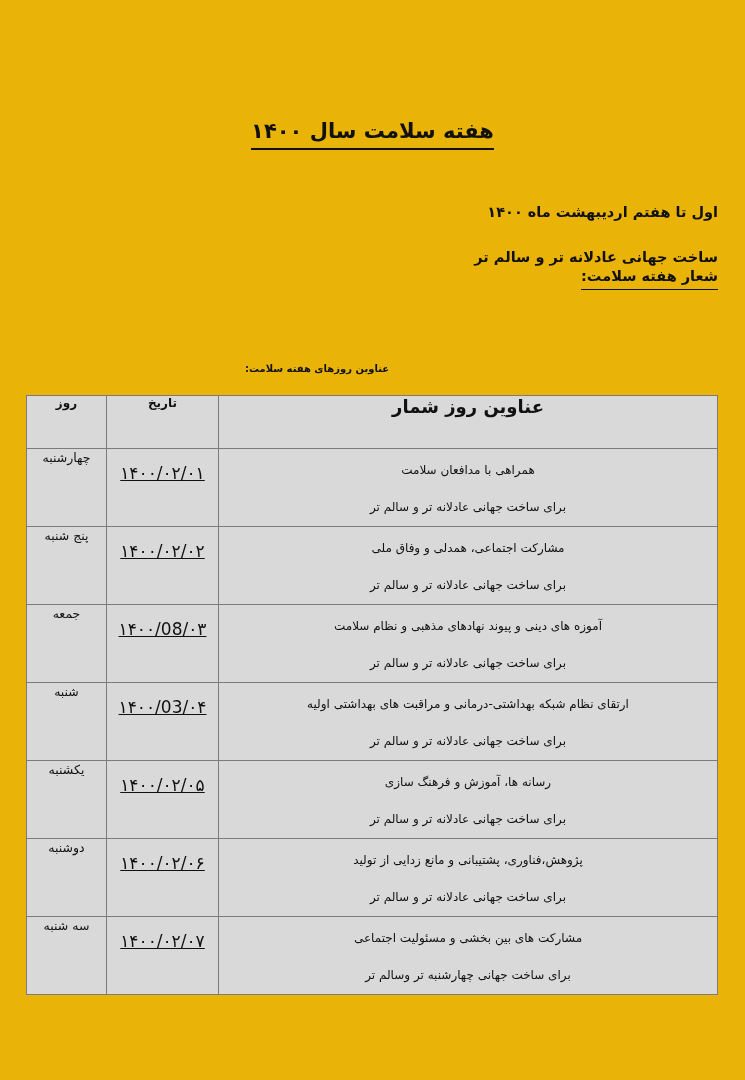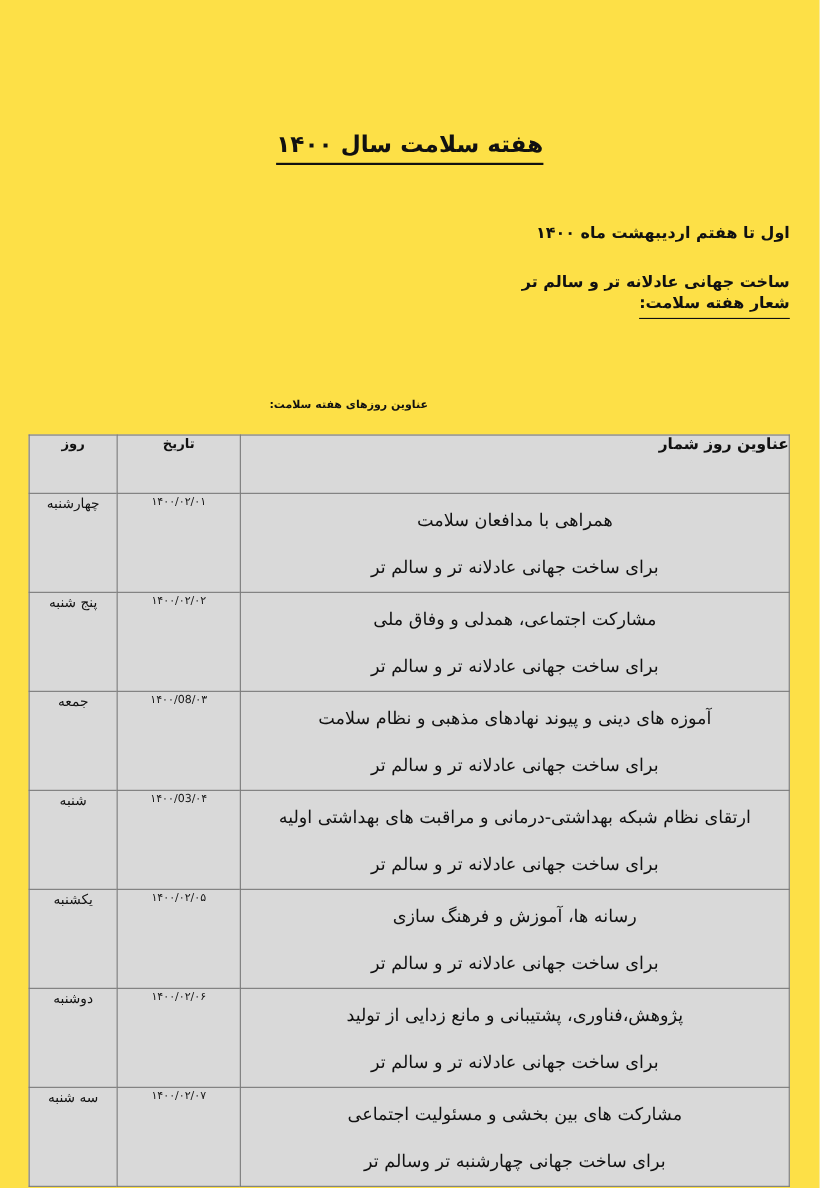--- a/index.html
+++ b/index.html
@@ -15,21 +15,21 @@
     overflow: hidden;
     font-family: "DejaVu Sans", "Liberation Sans", sans-serif;
     color: #111111;
     direction: rtl;
   }
 
   .page {
     position: relative;
     width: 745px;
     height: 1080px;
-    background: #fde047;
+    background: #eab308;
   }
 
   
   .doc-title {
     position: absolute;
     top: 104px;
     left: 0;
     width: 745px;
     text-align: center;
     font-size: 21px;
@@ -106,35 +106,37 @@
   col.c-date  { width: 112px; }
   col.c-title { width: 499px; }
 
   thead th {
     height: 52px;
     text-align: center;
     vertical-align: middle;
     font-size: 12px;
     font-weight: 700;
   }
-  thead th.h-title { font-size: 14px; text-align: right; }
+  thead th.h-title { font-size: 18px; }
 
   tbody td {
     text-align: center;
-    font-size: 16px;
+    font-size: 12px;
     font-weight: 400;
     line-height: 1.5;
   }
   tbody td.c-day-cell {
     font-size: 12.5px;
   }
   tbody td.c-date-cell {
-    font-size: 10px;
+    padding-top: 12px;
+    font-size: 17px;
     letter-spacing: 0.5px;
     white-space: nowrap;
+    text-decoration: underline;
   }
   tbody td.c-title-cell {
     padding-top: 12px;
     padding-bottom: 10px;
     padding-right: 14px;
     padding-left: 14px;
   }
   .title-main {
     display: block;
     margin-bottom: 19px;

